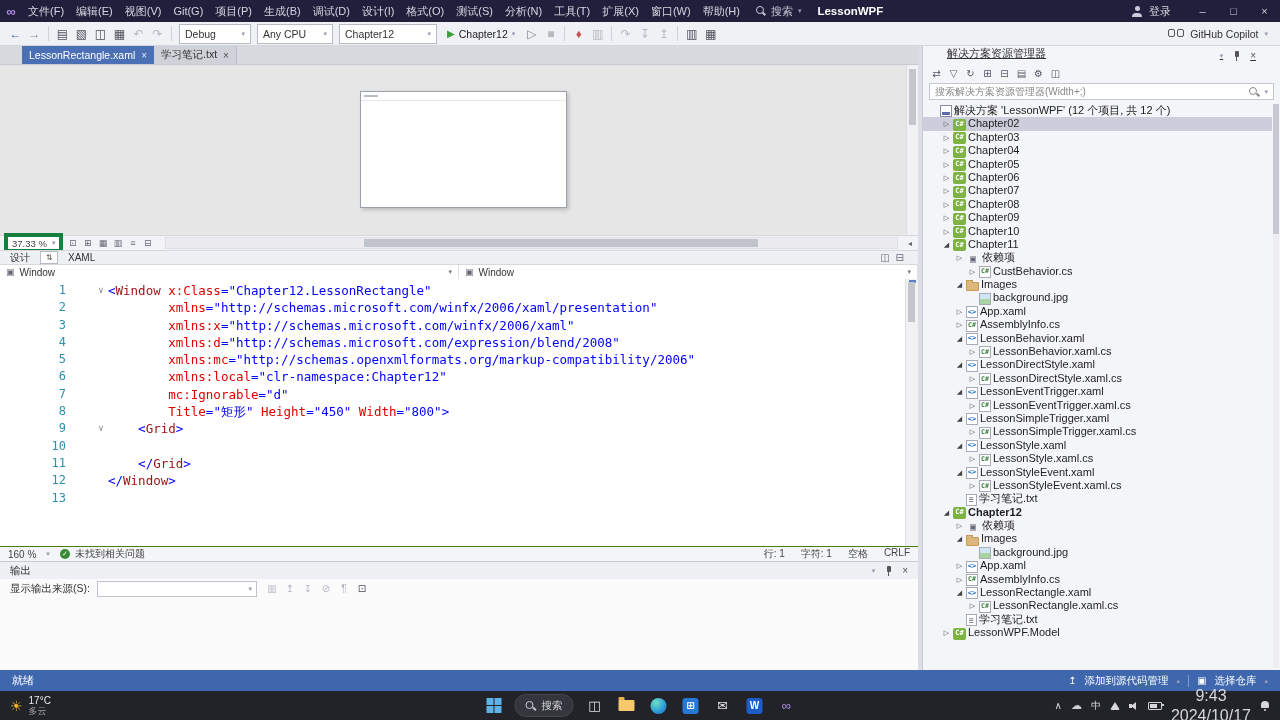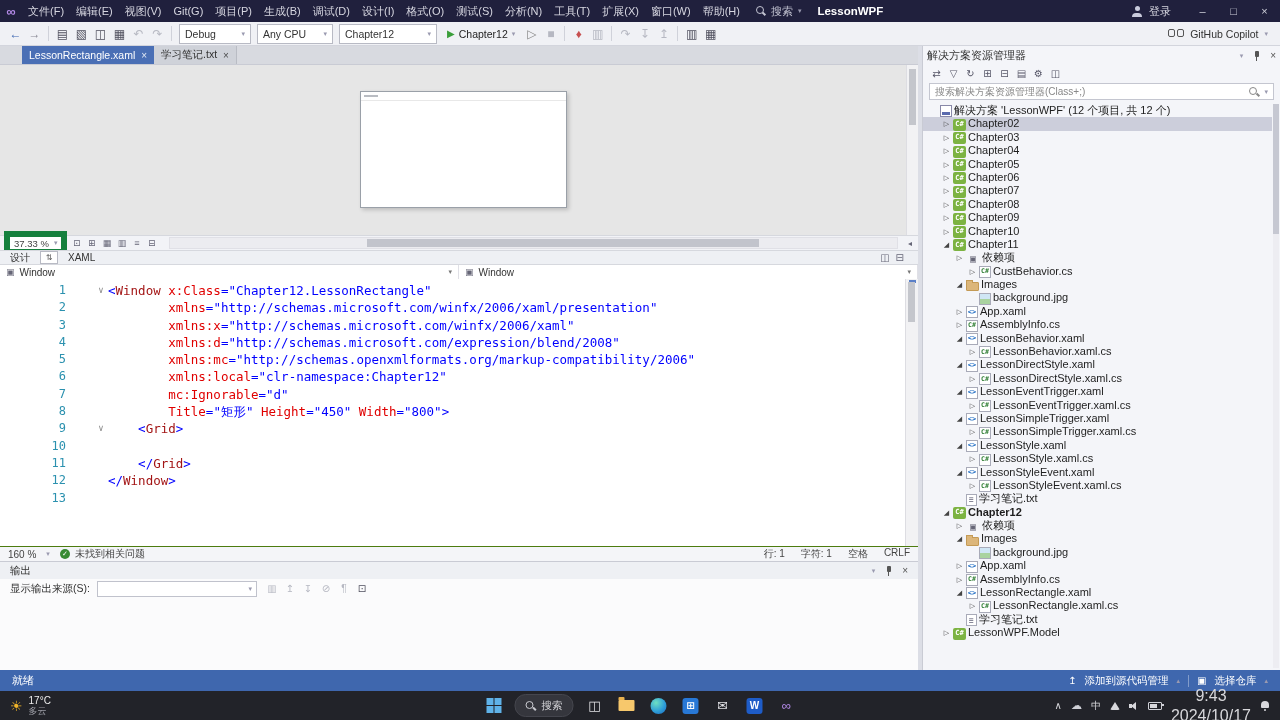--- a/index.html
+++ b/index.html
@@ -52,21 +52,21 @@
   
   .designer{position:absolute;top:18px;left:0;right:0;height:171px;background:#e6e6e6;border-top:1px solid #c9cbd4;box-sizing:border-box;}
   .artboard{position:absolute;left:360px;top:26px;width:205px;height:115px;background:#fff;border:1px solid #9aa0a8;box-shadow:2px 2px 4px rgba(0,0,0,.18);}
   .artboard-tb{height:8px;border-bottom:1px solid #e8e8e8;position:relative;}
   .artboard-tb::before{content:"";position:absolute;left:3px;top:3px;width:14px;height:2px;background:#b9bcc2;}
   .v-scroll{position:absolute;right:0;top:0;width:12px;bottom:0;background:#f2f2f4;border-left:1px solid #dddde2;box-sizing:border-box;}
   .v-thumb{position:absolute;left:2px;width:7px;background:#c4c6cc;}
 
   
   .zoombar{position:absolute;top:189px;left:0;right:0;height:15px;background:#f2f3f7;border-top:1px solid #d6d8de;display:flex;align-items:center;font-size:9.5px;color:#444;padding:0 4px;gap:2px;box-sizing:border-box;}
-  .zoom-combo{display:flex;gap:5px;align-items:center;border:6px solid #15803d;background:#fff;height:12px;padding:0 4px;flex:none;}
+  .zoom-combo{display:flex;gap:5px;align-items:center;border:4px solid #15803d;background:#fff;height:12px;padding:0 4px;flex:none;}
   #zoom-icons{display:flex;}
   #zoom-icons .tb-ico{width:15px;height:13px;font-size:9px;color:#667;}
   .h-scroll{flex:1;height:10px;margin:0 8px;background:#ececf0;border:1px solid #e0e0e6;position:relative;}
   .h-thumb{position:absolute;left:27%;width:54%;top:1px;bottom:1px;background:#c2c4cc;}
   .mini-arrow{font-size:8px;color:#667;flex:none;padding-right:2px;}
 
   
   .viewbar{position:absolute;top:204px;left:0;right:0;height:14px;background:#eef0f4;border-top:1px solid #d6d8de;display:flex;align-items:center;font-size:10px;color:#333;box-sizing:border-box;}
   .view-tab{padding:0 10px;}
   .swap-box{width:16px;height:11px;border:1px solid #b8bac4;background:#fff;display:flex;align-items:center;justify-content:center;font-size:8px;color:#555;}
@@ -103,21 +103,21 @@
   .pin-icon{position:relative;width:9px;height:12px;display:inline-block;}
   .pin-icon::before{content:"";position:absolute;left:2.5px;top:1px;width:4px;height:6px;background:#555;border-radius:1px;}
   .pin-icon::after{content:"";position:absolute;left:4px;top:7px;width:1px;height:4px;background:#555;}
   .out-toolbar{height:19px;display:flex;align-items:center;font-size:10.5px;color:#333;padding:0 10px;gap:7px;}
   .out-combo{width:150px;height:14px;background:#fff;border:1px solid #c0c2cc;display:flex;align-items:center;justify-content:flex-end;padding:0 4px;font-size:7px;color:#777;}
   #out-icons{display:flex;gap:2px;}
   #out-icons .tb-ico{width:16px;height:15px;font-size:10px;}
 
   
   .explorer{position:absolute;left:922px;right:0;top:0;height:624px;background:#f4f5f9;border-left:1px solid #c9cbd4;box-sizing:border-box;}
-  .se-head{height:19px;display:flex;align-items:center;padding:0 4px;font-size:11px;color:#333;gap:8px;}
+  .se-head{height:19px;display:flex;padding:0 24px;font-size:11px;color:#333;gap:8px;text-decoration:underline;}
   .se-head-right{margin-left:auto;display:flex;align-items:center;gap:9px;color:#555;font-size:10px;}
   .se-toolbar{height:17px;display:flex;align-items:center;padding:0 6px;gap:2px;}
   #se-toolbar-icons{display:flex;gap:2px;}
   #se-toolbar-icons .tb-ico{width:15px;height:15px;font-size:10px;color:#556;}
   .se-search{margin:1px 6px 3px 6px;height:15px;background:#fff;border:1px solid #c4c6d0;display:flex;align-items:center;padding:0 5px;font-size:10px;color:#888;gap:5px;}
   .se-search .ph{flex:1;white-space:nowrap;overflow:hidden;}
   .se-tree{position:absolute;top:58px;bottom:2px;left:0;right:8px;overflow:hidden;font-size:11px;color:#1e1e1e;}
   .se-row{display:flex;align-items:flex-end;height:13.4px;line-height:13.4px;white-space:nowrap;box-sizing:border-box;}
   .se-row.sel{background:#cccedb;}
   .se-row.bold .se-label{font-weight:bold;}
@@ -468,21 +468,21 @@
             <span class="tb-ico">▽</span>
             <span class="tb-ico">↻</span>
             <span class="tb-ico">⊞</span>
             <span class="tb-ico">⊟</span>
             <span class="tb-ico">▤</span>
             <span class="tb-ico">⚙</span>
             <span class="tb-ico">◫</span>
           </div>
       </div>
       <div class="se-search">
-        <span class="ph">搜索解决方案资源管理器(Class+;)</span>
+        <span class="ph">搜索解决方案资源管理器(Width+;)</span>
         <span class="mag"></span>
         <span class="chev">▾</span>
       </div>
       <div class="se-tree" id="se-tree">
           <div class="se-row" style="padding-left: 5px;">
             <span class="se-arrow"></span>
             <span class="ti ti-sln"></span>
             <span class="se-label">解决方案 'LessonWPF' (12 个项目, 共 12 个)</span>
           </div>
           <div class="se-row sel" style="padding-left: 18px;">

